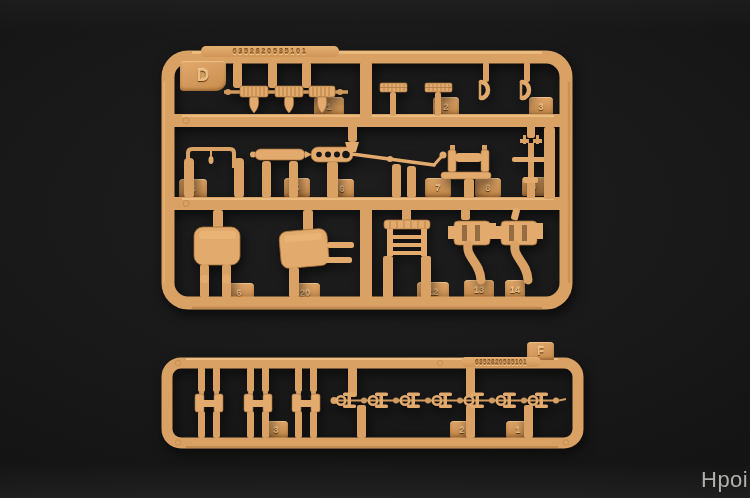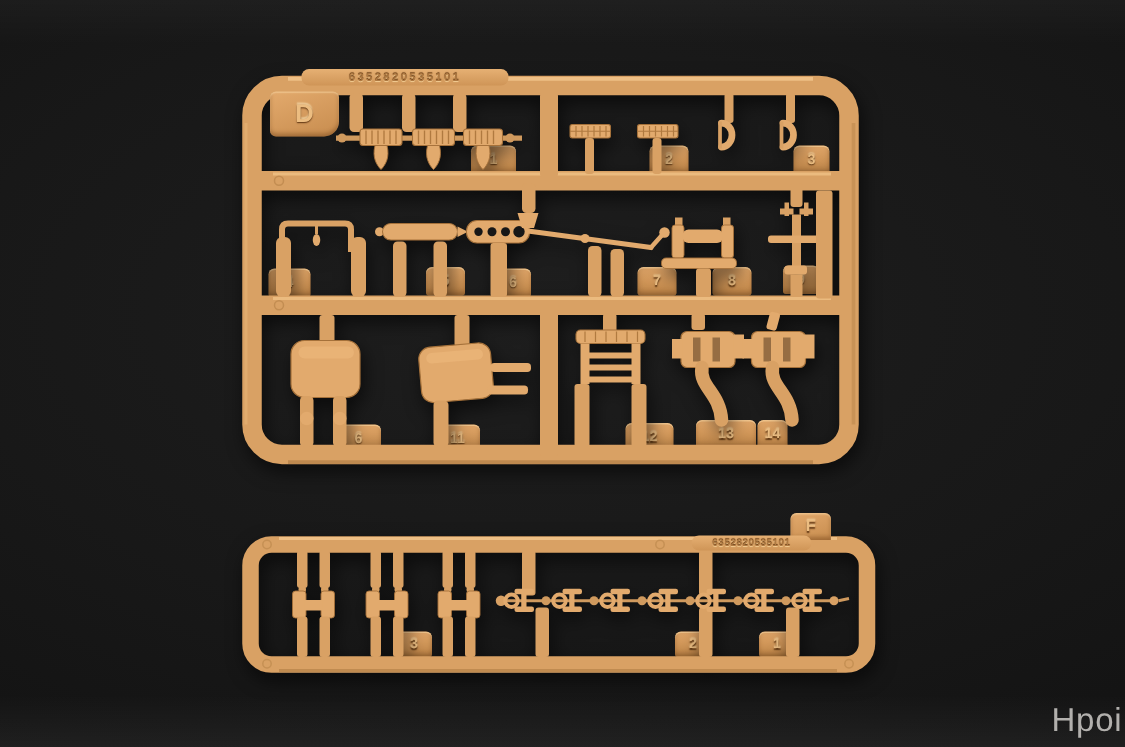--- a/index.html
+++ b/index.html
@@ -47,23 +47,23 @@
     <div class="tab" style="left:529px;top:97px;width:24px;height:19px">3</div>
 
     <div class="tab" style="left:179px;top:179px;width:28px;height:19px">4</div>
     <div class="tab" style="left:284px;top:178px;width:26px;height:19px">5</div>
     <div class="tab" style="left:330px;top:179px;width:24px;height:19px">6</div>
     <div class="tab" style="left:425px;top:178px;width:26px;height:19px">7</div>
     <div class="tab" style="left:475px;top:178px;width:26px;height:19px">8</div>
     <div class="tab" style="left:522px;top:177px;width:24px;height:19px">9</div>
 
     <div class="tab" style="left:224px;top:283px;width:30px;height:19px">6</div>
-    <div class="tab" style="left:290px;top:283px;width:30px;height:19px">11</div>
+    <div class="tab" style="left:290px;top:283px;width:30px;height:19px">20</div>
     <div class="tab" style="left:417px;top:282px;width:32px;height:19px">12</div>
-    <div class="tab" style="left:464px;top:280px;width:40px;height:19px">13</div>
+    <div class="tab" style="left:464px;top:280px;width:30px;height:19px">13</div>
     <div class="tab" style="left:505px;top:280px;width:20px;height:19px">14</div>
 
     <div class="tab" style="left:264px;top:421px;width:24px;height:17px">3</div>
     <div class="tab" style="left:450px;top:421px;width:24px;height:17px">2</div>
     <div class="tab" style="left:506px;top:421px;width:24px;height:17px">1</div>
   </div>
 
   <svg class="sprues" width="750" height="498" viewBox="0 0 750 498">
 
     <g fill="#d9a164" stroke="none">

